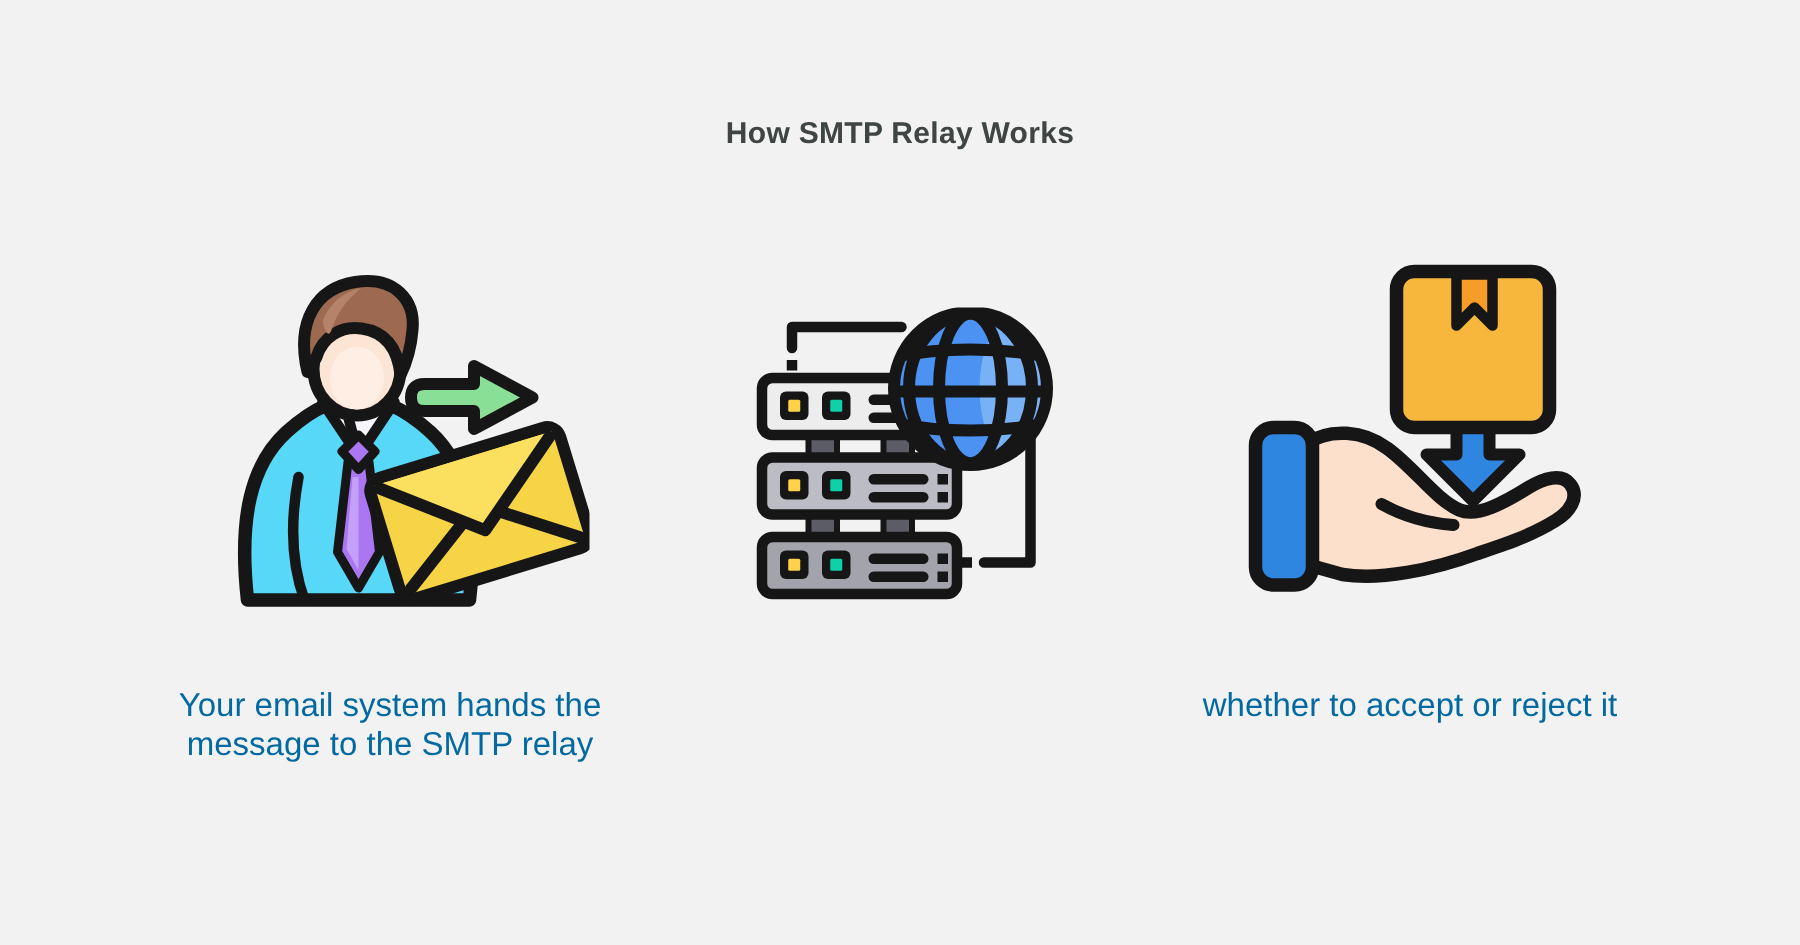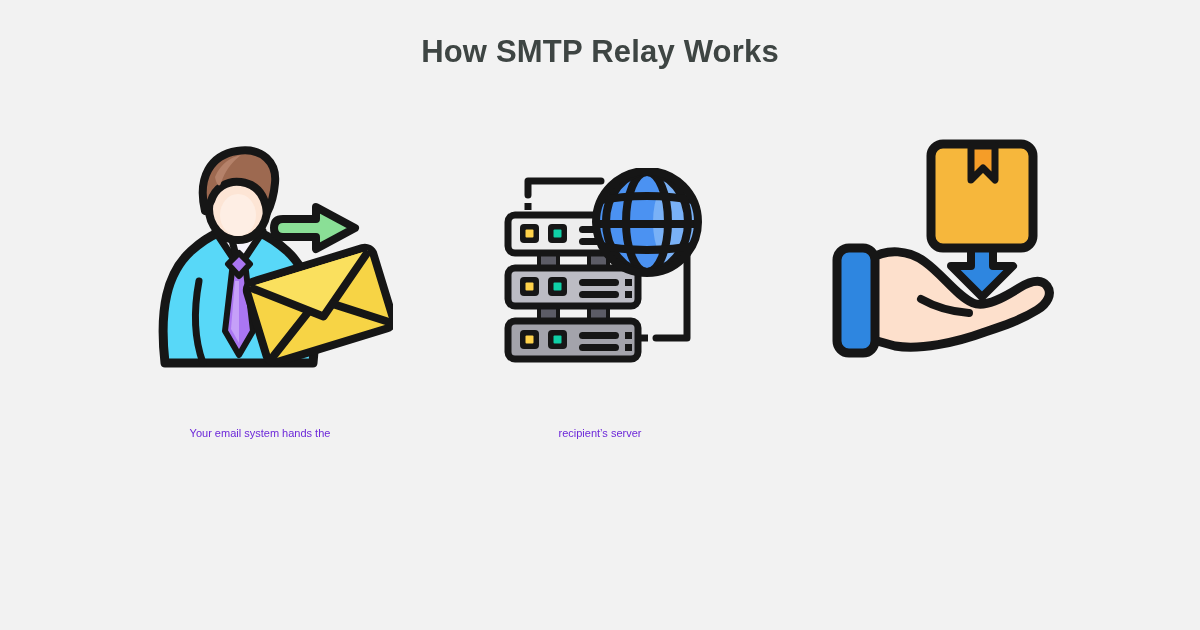--- a/index.html
+++ b/index.html
@@ -1,30 +1,30 @@
 <!DOCTYPE html>
 <html><head>
 <meta charset="utf-8">
 <style>
   html,body{margin:0;padding:0;background:#e8e8e8;}
   .canvas{
     position:relative;width:1200px;height:630px;background:#f2f2f2;
     font-family:"Liberation Sans",sans-serif;overflow:hidden;
   }
   .title{
-    margin:0;padding-top:32px;text-align:center;
-    font-size:31px;line-height:40px;font-weight:700;
+    margin:0;padding-top:69px;text-align:center;
+    font-size:20px;line-height:40px;font-weight:700;
     color:#3e4543;letter-spacing:.2px;
   }
   .steps{display:flex;padding:0 90px;margin-top:20px;}
   .step{flex:1;display:flex;flex-direction:column;align-items:center;min-width:0;}
   .icon-wrap{height:318px;display:flex;align-items:center;justify-content:center;}
   .caption{
     margin-top:10px;text-align:center;
-    font-size:11px;line-height:26px;color:#6d28d9;
+    font-size:22px;line-height:26px;color:#0369a1;
   }
   .caption span{display:block;white-space:nowrap;}
   .icon-person{margin-left:26px;}
   .icon-server{margin-top:34px;}
   svg *{stroke-linejoin:round;stroke-linecap:round;}
 </style>
 </head>
 <body>
 
 <div class="canvas">
@@ -58,20 +58,21 @@
           <g transform="translate(167,174) rotate(-17)">
             <rect x="-66" y="-42" width="132" height="84" rx="9" stroke="#161616" stroke-width="8" fill="#f7d445"></rect>
             <path d="M-62,-38 L62,-38 L0,12 Z" fill="#fae05e"></path>
             <path d="M-59,-35 L0,12 L59,-35" fill="none" stroke="#161616" stroke-width="8"></path>
             <path d="M-59,35 L-13,3 M59,35 L13,3" fill="none" stroke="#161616" stroke-width="8"></path>
           </g>
         </svg>
       </div>
       <div class="caption">
         <span>Your email system hands the</span>
+        <span>message to the SMTP relay</span>
       </div>
     </div>
 
     <div class="step">
       <div class="icon-wrap">
         <svg class="icon-server" width="210" height="200" viewBox="0 0 210 200">
           <defs>
             <clipPath id="globeClip">
                 <circle cx="152" cy="54" r="51"></circle>
               </clipPath>
@@ -129,21 +130,20 @@
               <ellipse cx="152" cy="54" rx="41" ry="50" fill="none" stroke="#161616" stroke-width="8"></ellipse>
               <path d="M100,33 Q152,23 204,33" fill="none" stroke="#161616" stroke-width="8"></path>
               <path d="M99,56 L205,56" fill="none" stroke="#161616" stroke-width="8"></path>
               <path d="M100,77 Q152,87 204,77" fill="none" stroke="#161616" stroke-width="8"></path>
             </g>
             <circle cx="152" cy="54" r="51" fill="none" stroke="#161616" stroke-width="8"></circle>
           </g>
         </svg>
       </div>
       <div class="caption">
-        <span>recipient’s server</span>
       </div>
     </div>
 
     <div class="step">
       <div class="icon-wrap">
         <svg width="230" height="230" viewBox="0 0 230 230">
 
           <path d="M146,104 L146,130 L126,130 L157,161 L188,130 L168,130 L168,104 Z" stroke="#161616" stroke-width="8" fill="#2e86e0"></path>
 
           <g>
@@ -151,17 +151,18 @@
             <path d="M146,10 L146,44 L158,32 L170,44 L170,10 Z" stroke="#161616" stroke-width="7" fill="#f59d28"></path>
           </g>
 
           <path d="M45,123 C62,112 84,114 100,126 C118,139 132,160 148,167 C160,172 178,162 194,152 C204,146 216,142 222,150 C228,158 222,168 212,174 C196,184 178,190 160,196 C130,207 95,214 70,210 L45,203 Z" stroke="#161616" stroke-width="9" fill="#fde0cc"></path>
           <path d="M96,163 C112,172 130,176 144,177" fill="none" stroke="#161616" stroke-width="8"></path>
 
           <rect x="12" y="112" width="38" height="105" rx="12" stroke="#161616" stroke-width="9" fill="#2e86e0"></rect>
         </svg>
       </div>
       <div class="caption">
+        <span>whether to accept or reject it</span>
       </div>
     </div>
 
   </div>
 </div>
 
 </body></html>

